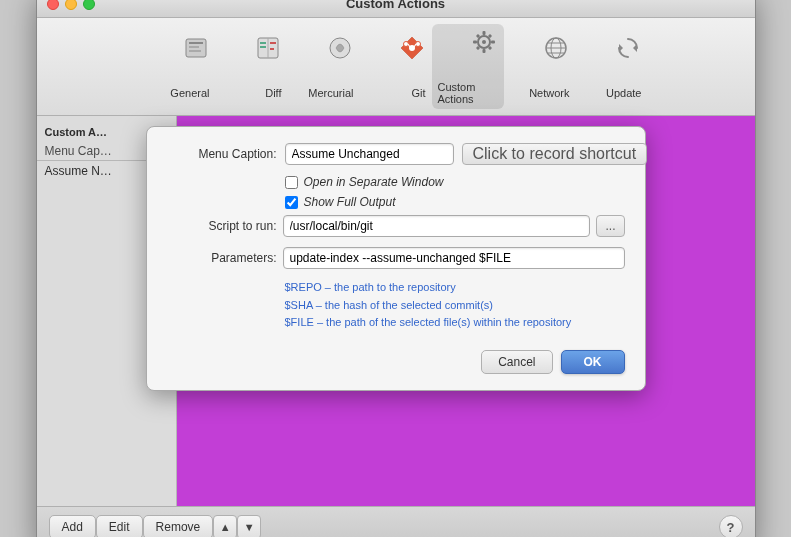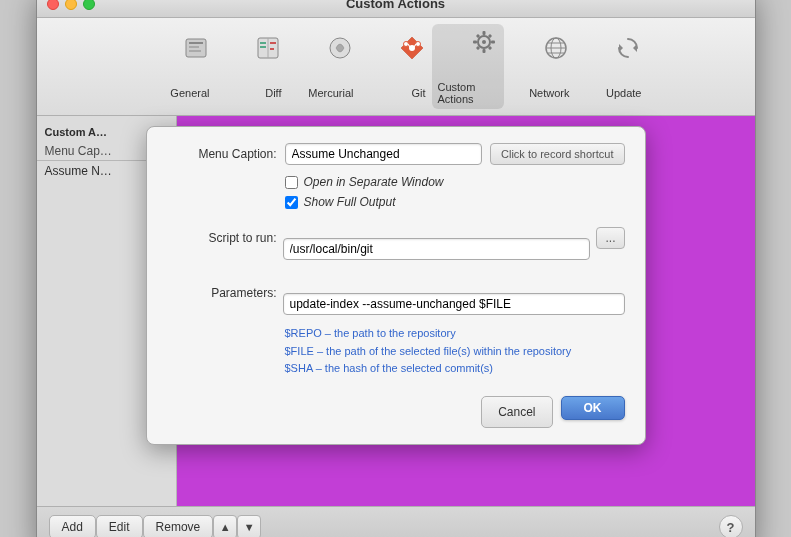--- a/index.html
+++ b/index.html
@@ -171,21 +171,21 @@
       box-shadow: inset 0 1px 2px rgba(0,0,0,0.1);
       outline: none;
     }
 
     .shortcut-btn {
       height: 22px;
       padding: 0 10px;
       background: linear-gradient(to bottom, #f5f5f5, #e0e0e0);
       border: 1px solid #b0b0b0;
       border-radius: 4px;
-      font-size: 11px;
+      font-size: 16px;
       color: #555;
       cursor: pointer;
       white-space: nowrap;
     }
 
     .checkbox-row {
       display: flex;
       align-items: center;
       margin-bottom: 6px;
       padding-left: 118px;
@@ -217,21 +217,20 @@
     .script-input {
       flex: 1;
       height: 22px;
       border: 1px solid #aaa;
       border-radius: 4px;
       padding: 2px 6px;
       font-size: 12px;
       background: white;
       box-shadow: inset 0 1px 2px rgba(0,0,0,0.1);
       outline: none;
-      margin-top: 23px;
     }
     .browse-btn {
       height: 22px;
       padding: 0 8px;
       background: linear-gradient(to bottom, #f5f5f5, #e0e0e0);
       border: 1px solid #b0b0b0;
       border-radius: 4px;
       font-size: 12px;
       color: #555;
       cursor: pointer;
@@ -245,21 +244,21 @@
       margin-bottom: 14px;
     }
 
     .dialog-buttons {
       display: flex;
       justify-content: flex-end;
       gap: 8px;
       padding-top: 4px;
     }
     .btn-cancel {
-      height: 32px;
+      height: 24px;
       padding: 0 16px;
       background: linear-gradient(to bottom, #f5f5f5, #e0e0e0);
       border: 1px solid #b0b0b0;
       border-radius: 5px;
       font-size: 12px;
       color: #333;
       cursor: pointer;
     }
     .btn-ok {
       height: 24px;
@@ -476,22 +475,22 @@
           <button class="browse-btn">...</button>
         </div>
 
         <div class="script-row">
           <span class="script-label">Parameters:</span>
           <input class="script-input" type="text" value="update-index --assume-unchanged $FILE" style="">
         </div>
 
         <div class="help-text">
           <div>$REPO – the path to the repository</div>
+          <div>$SHA – the hash of the selected commit(s)</div>
           <div>$FILE – the path of the selected file(s) within the repository</div>
-          <div>$SHA – the hash of the selected commit(s)</div>
         </div>
 
         <div class="dialog-buttons">
           <button class="btn-cancel">Cancel</button>
           <button class="btn-ok">OK</button>
         </div>
 
       </div>
     </div>
 

